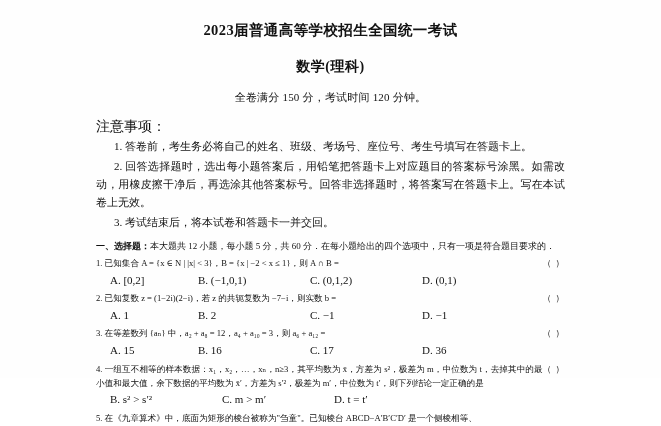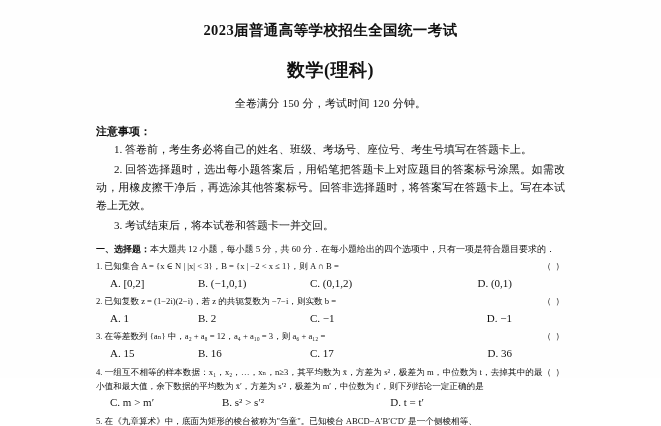--- a/index.html
+++ b/index.html
@@ -25,34 +25,34 @@
   .doc-title {
     text-align: center;
     font-size: 14.5px;
     font-weight: bold;
     letter-spacing: 0.4px;
     margin: 6px 0 0 0;
     line-height: 1.4;
   }
   .doc-subject {
     text-align: center;
-    font-size: 18px;
+    font-size: 14px;
     font-weight: bold;
     letter-spacing: 0.5px;
     margin: 18px 0 0 0;
   }
   .doc-meta {
     text-align: center;
     font-size: 11px;
     margin: 14px 0 0 0;
     letter-spacing: 0.2px;
   }
   .section-head {
-    font-size: 11px;
-    font-weight: bold;
+    font-size: 14px;
+    font-weight: normal;
     margin: 13px 0 0 0;
   }
   .note-item {
     font-size: 11px;
     line-height: 1.62;
     text-indent: 18px;
     margin: 2px 0 0 0;
     text-align: justify;
   }
   .sec-title {
@@ -83,21 +83,21 @@
     display: flex;
     padding-left: 14px;
     font-family: Liberation Serif, serif;
   }
   .opts .o {
     flex: 0 0 auto;
   }
   .o1 { width: 88px; }
   .o2 { width: 112px; }
   .o3 { width: 112px; }
-  .o4 { width: 90px; text-align: right; }
+  .o4 { width: 90px; }
   .clearfix::after {
     content: "";
     display: block;
     clear: both;
   }
 </style>
 </head>
 <body>
 
 <div class="page">
@@ -153,22 +153,22 @@
     <span class="o o3">C. 17</span>
     <span class="o o4">D. 36</span>
   </div>
 
   <div class="q clearfix">
     <span class="paren">（    ）</span>
     <span>4.</span>
     <span>一组互不相等的样本数据：x₁，x₂，…，xₙ，n≥3，其平均数为 x̄，方差为 s²，极差为 m，中位数为 t，去掉其中的最小值和最大值，余下数据的平均数为 x̄′，方差为 s′²，极差为 m′，中位数为 t′，则下列结论一定正确的是</span>
   </div>
   <div class="opts">
+    <span class="o o2">B. s² &gt; s′²</span>
     <span class="o o3">C. m &gt; m′</span>
-    <span class="o o2">B. s² &gt; s′²</span>
     <span class="o o4">D. t = t′</span>
   </div>
 
   <div class="q clearfix">
     <span>5.</span>
     <span>在《九章算术》中，底面为矩形的棱台被称为"刍童"。已知棱台 ABCD−A′B′C′D′ 是一个侧棱相等、</span>
   </div>
 
 </div>
 

